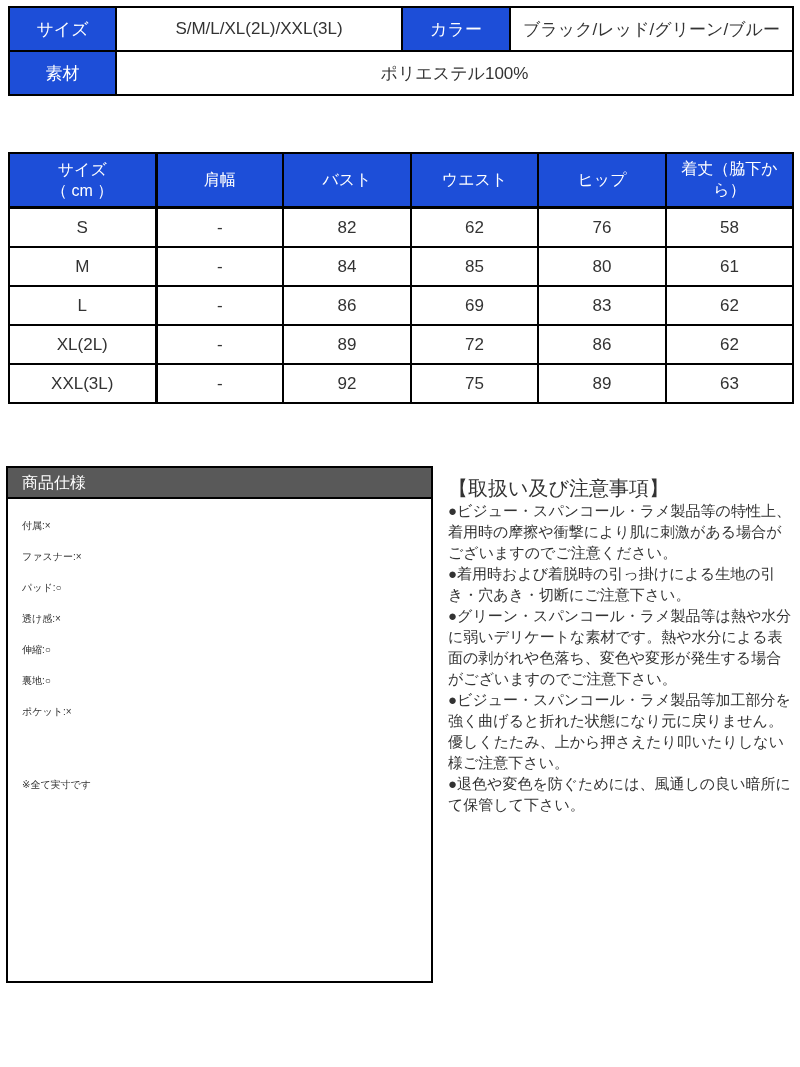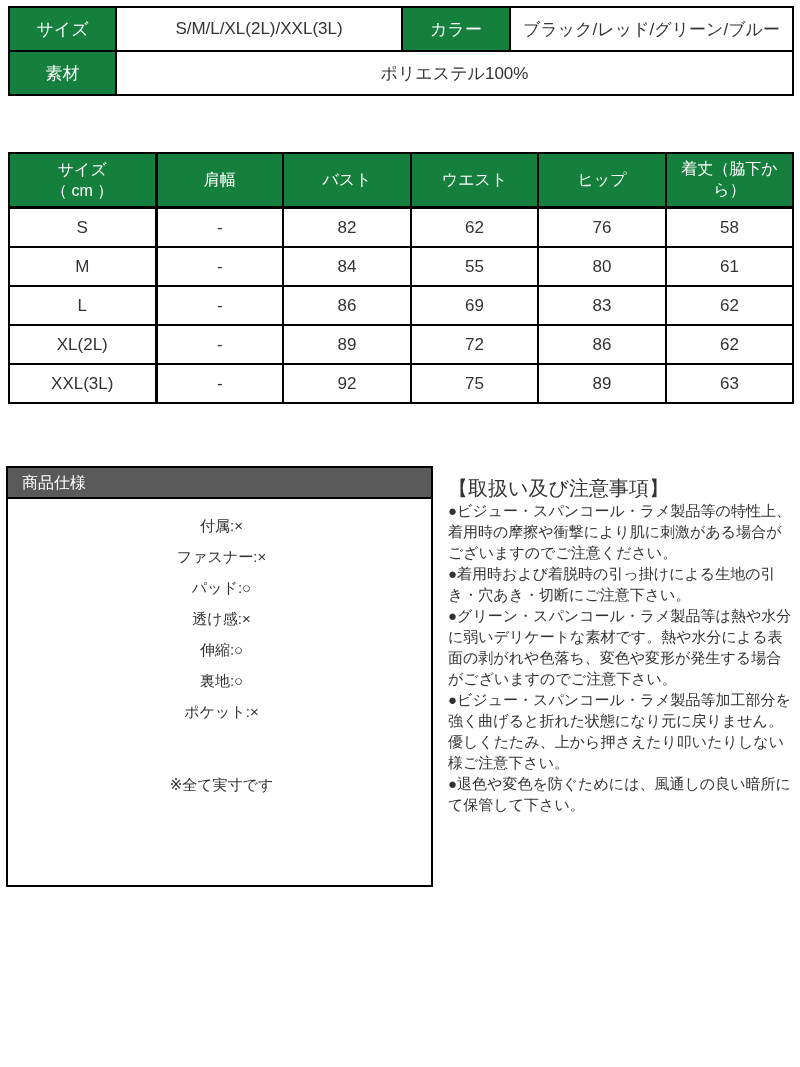--- a/index.html
+++ b/index.html
@@ -4,44 +4,44 @@
 <style>
   html,body{margin:0;padding:0;}
   body{
     width:800px;height:1067px;background:#ffffff;
     font-family:"Liberation Sans","DejaVu Sans",sans-serif;
     color:#333333;position:relative;overflow:hidden;
   }
   table{border-collapse:collapse;table-layout:fixed;}
   td,th{border:2px solid #000;text-align:center;vertical-align:middle;
         font-weight:normal;overflow:hidden;}
-  .dark{background:#15803d;color:#ffffff;font-size:16px;}
+  .dark{background:#1d4ed8;color:#ffffff;font-size:16px;}
 
   
   .spec-table{width:784px;margin:6px 8px 0 8px;}
   .spec-table td{height:40px;font-size:17px;}
 
   
   .size-chart{width:784px;margin:56px 8px 0 8px;}
   .size-chart td{height:35px;font-size:17px;}
   .size-chart tr.head td{height:50px;font-size:16px;border-bottom-width:3px;}
   .size-chart td:first-child{border-right-width:3px;}
   .hdr-two-line span{display:block;line-height:21px;}
 
   
   .bottom{display:flex;margin:62px 5px 0 6px;}
   .spec-box{
-    width:427px;height:421px;border:2px solid #000;box-sizing:border-box;
+    width:427px;height:517px;border:2px solid #000;box-sizing:border-box;
     flex:none;
   }
   .spec-box-header{
     background:#595959;color:#fff;height:29px;line-height:29px;
     padding-left:14px;font-size:16px;border-bottom:2px solid #000;
   }
-  .spec-box-body{padding:11px 10px 0 14px;font-size:15px;text-align:center;}
+  .spec-box-body{padding:11px 10px 0 14px;font-size:10px;}
   .spec-item{line-height:31px;white-space:pre;}
   .spec-note{margin-top:42px;line-height:31px;}
 
   .handling{width:352px;margin-left:15px;padding-top:12px;box-sizing:border-box;}
   .handling-title{font-size:20px;line-height:21px;margin:0 0 1px 0;}
   .handling p{margin:0;font-size:15px;line-height:21px;
               text-align:left;word-break:break-all;}
 </style>
 </head>
 <body>
@@ -93,21 +93,21 @@
     <td>-</td>
     <td>82</td>
     <td>62</td>
     <td>76</td>
     <td>58</td>
   </tr>
   <tr>
     <td>M</td>
     <td>-</td>
     <td>84</td>
-    <td>55</td>
+    <td>85</td>
     <td>80</td>
     <td>61</td>
   </tr>
   <tr>
     <td>L</td>
     <td>-</td>
     <td>86</td>
     <td>69</td>
     <td>83</td>
     <td>62</td>

